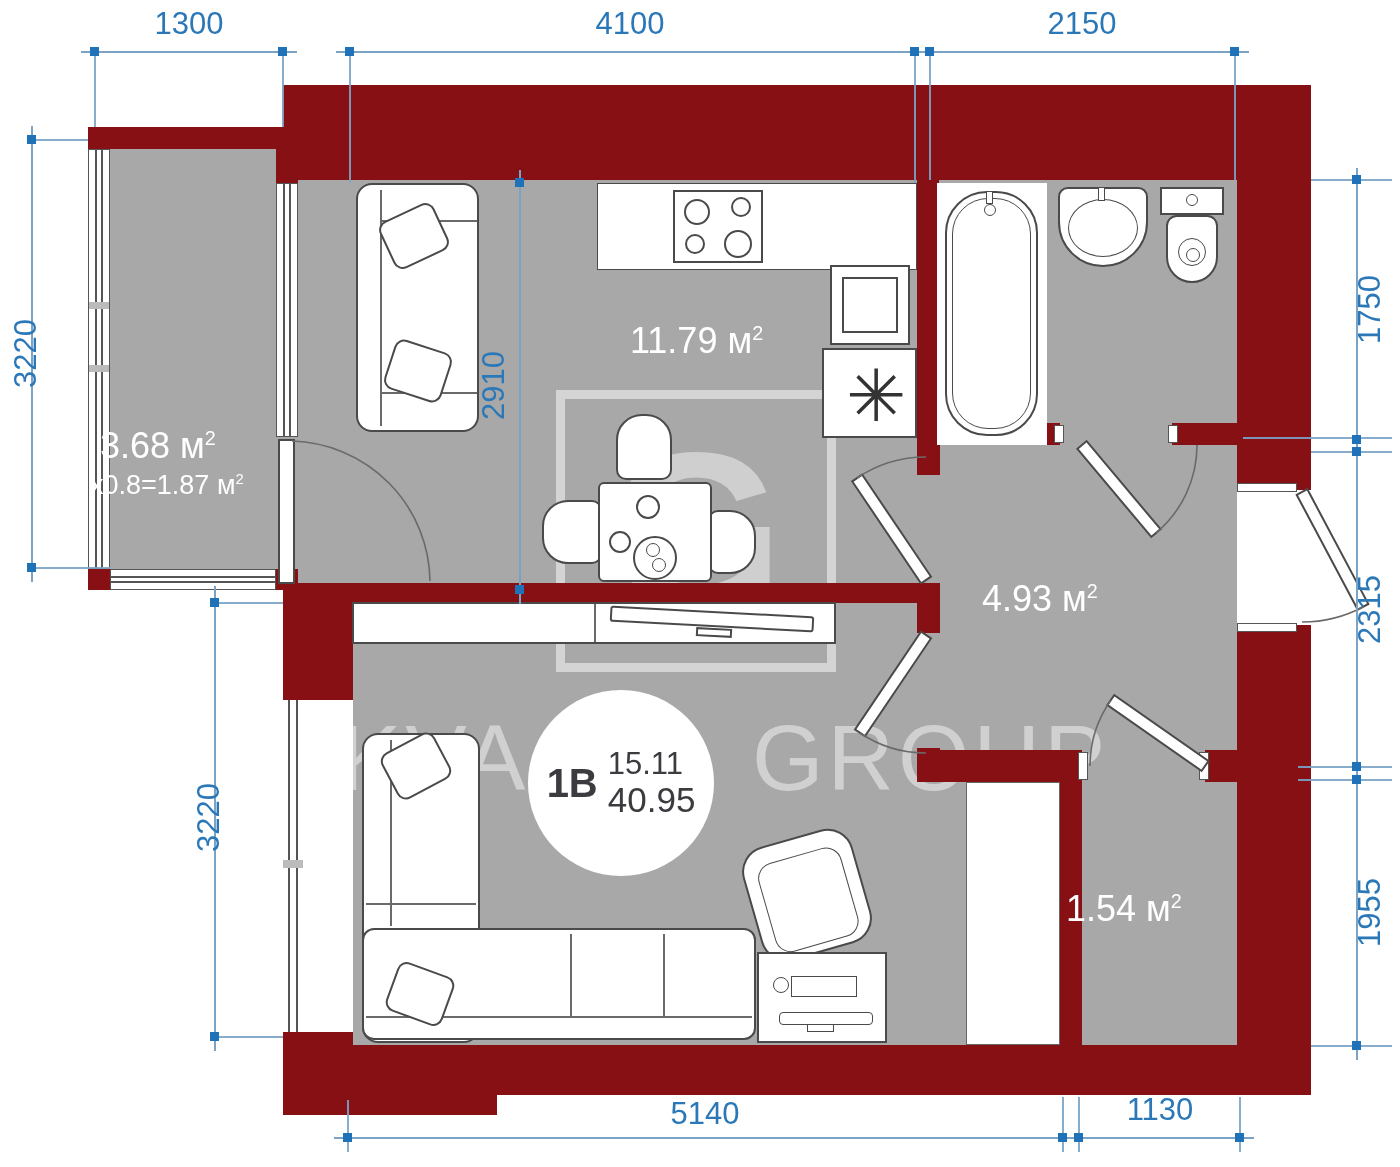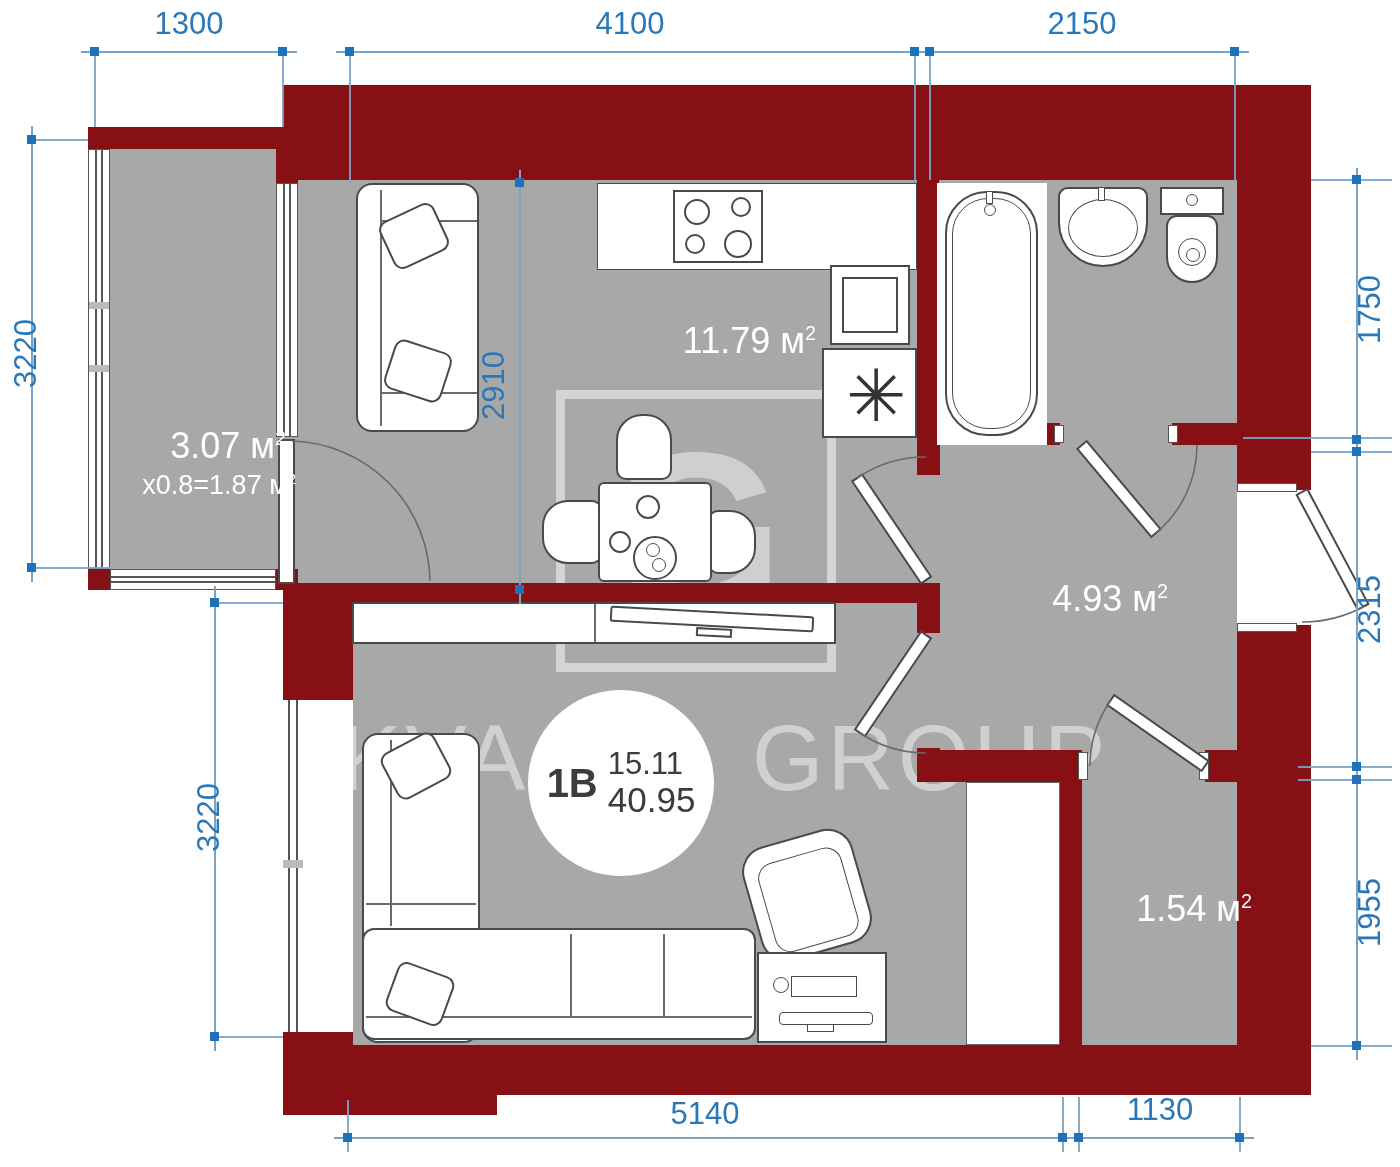--- a/index.html
+++ b/index.html
@@ -14,21 +14,21 @@
   .wall{position:absolute;background:var(--wall);z-index:3}
   .win{position:absolute;background:#fff;border:1.5px solid #555;z-index:4}
   .furn{position:absolute;background:#fff;border:2px solid #4a4a4a;z-index:4}
   .thin{border-width:1.5px}
   .circle{border-radius:50%}
   .fline{position:absolute;background:#6a6a6a;z-index:5}
   .pillow{position:absolute;background:#fff;border:2px solid #4a4a4a;border-radius:10px;z-index:5}
   .wm{position:absolute;color:var(--watermark);opacity:.85;z-index:2;font-size:92px;font-weight:400;letter-spacing:4px;white-space:nowrap}
   .logo-sq{position:absolute;border:9px solid rgba(255,255,255,.5);z-index:2;display:flex;align-items:center;justify-content:center}
   .logo-g{font-size:225px;font-weight:700;color:rgba(255,255,255,.45);line-height:1}
-  .room-label{position:absolute;color:var(--label);font-size:36px;font-weight:500;text-align:right;white-space:nowrap;z-index:6}
+  .room-label{position:absolute;color:var(--label);font-size:36px;font-weight:500;text-align:left;white-space:nowrap;z-index:6}
   .room-label.small{font-size:27px;font-weight:400}
   .room-label sup{font-size:.55em}
   .badge{position:absolute;background:#fff;border-radius:50%;z-index:6;display:flex;align-items:center;justify-content:center;gap:10px}
   .badge .type{font-size:40px;font-weight:700;color:var(--badge_text)}
   .badge .col{display:flex;flex-direction:column;line-height:1.1;color:var(--badge_text)}
   .badge .a1{font-size:31px}
   .badge .a2{font-size:35px}
   .dl{position:absolute;background:var(--dim_line);z-index:7}
   .ext{position:absolute;background:var(--dim_line);opacity:.9;z-index:7}
   .marker{position:absolute;width:9px;height:9px;background:var(--marker);z-index:8}
@@ -189,21 +189,21 @@
       <rect x="1199" y="651" width="12" height="115" transform="rotate(-55 1205 766)"></rect>
       <path d="M1111,700 A115,115 0 0 0 1090,766" fill="none" stroke="#6a6a6a" stroke-width="1.6"></path>
     </g>
     <g stroke="#4a4a4a" stroke-width="2" fill="#fff">
       <rect x="1296" y="492" width="12" height="130" transform="rotate(-28 1302 492)"></rect>
       <path d="M1363,607 A130,130 0 0 1 1302,622" fill="none" stroke="#6a6a6a" stroke-width="1.6"></path>
     </g>
   </svg>
 
   <div class="room-label" style="left:100px;top:425px;width:186px">
-    <span>3.07</span> <span>м</span><sup>2</sup>
+    <span>3.68</span> <span>м</span><sup>2</sup>
   </div>
   <div class="room-label small" style="left:90px;top:470px;width:206px">
     <span>x0.8=1.87</span> <span>м</span><sup>2</sup>
   </div>
   <div class="room-label" style="left:630px;top:320px;width:186px">
     <span>11.79</span> <span>м</span><sup>2</sup>
   </div>
   <div class="room-label" style="left:982px;top:578px;width:186px">
     <span>4.93</span> <span>м</span><sup>2</sup>
   </div>

